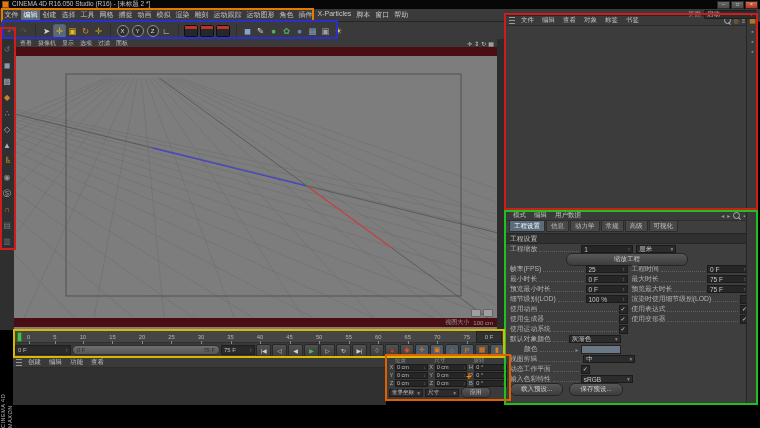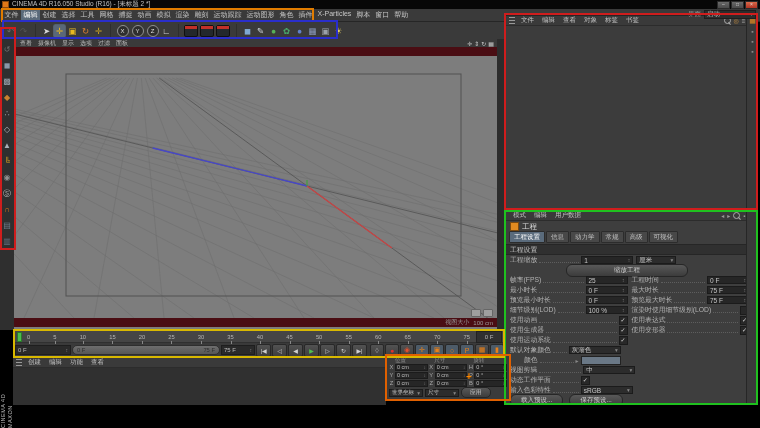--- a/index.html
+++ b/index.html
@@ -310,24 +310,20 @@
         <span class="mi">用户数据</span>
       </div>
     <div class="picons">
         <span class="pic" style="color: rgb(153, 153, 153);">◂</span>
         <span class="pic" style="color: rgb(153, 153, 153);">▸</span>
         <span class="pic search-ic"></span>
         <span class="pic" style="color: rgb(153, 153, 153);">▪</span>
         <span class="pic" style="color: rgb(153, 153, 153);">▤</span>
       </div>
   </div>
-  <div id="am-title">
-    <span class="ic"></span>
-    <span class="tt">工程</span>
-  </div>
   <div id="am-tabs">
       <span class="tab active">工程设置</span>
       <span class="tab">信息</span>
       <span class="tab">动力学</span>
       <span class="tab">常规</span>
       <span class="tab">高级</span>
       <span class="tab">可视化</span>
     </div>
   <div id="am-section">工程设置</div>
 

